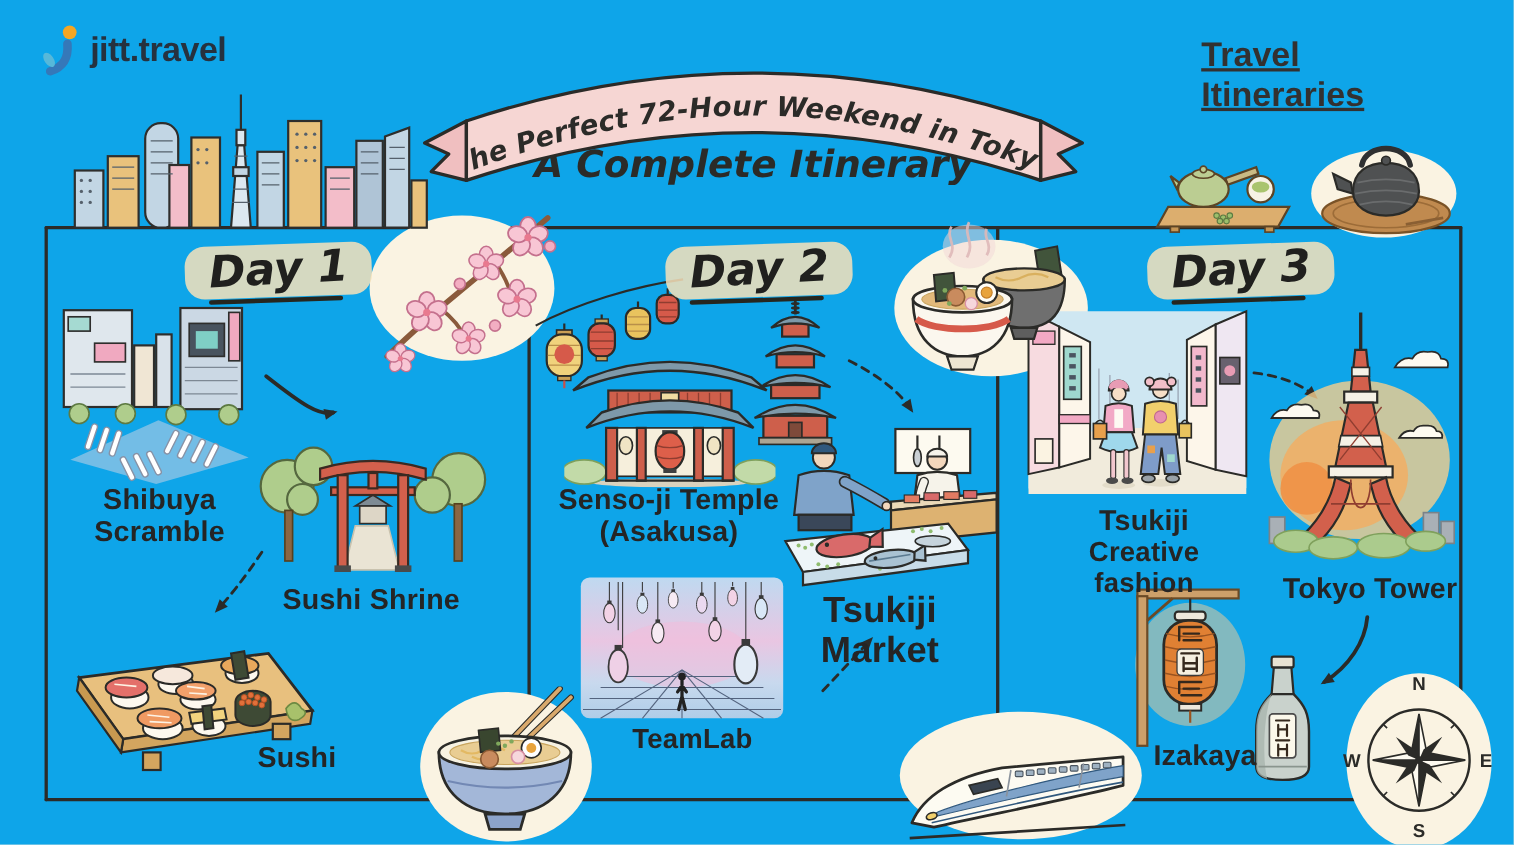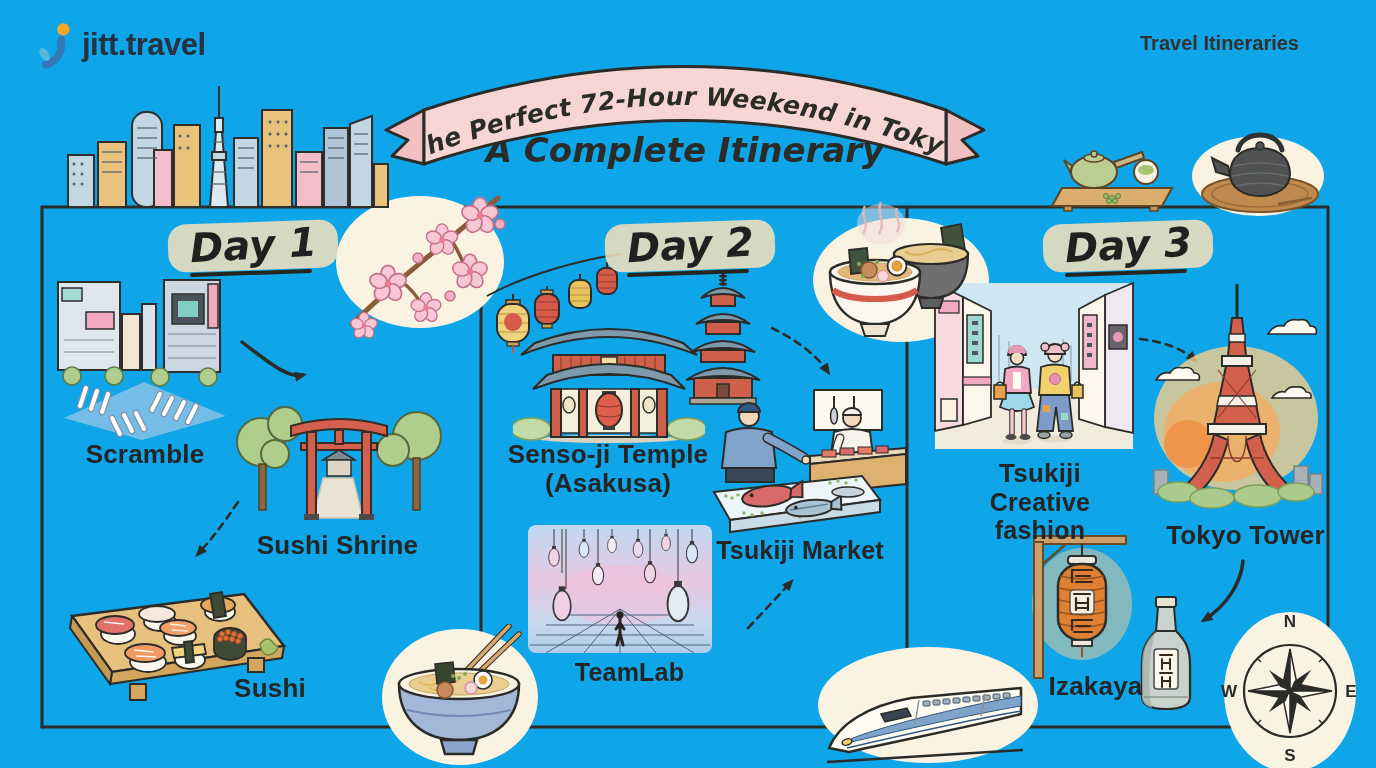--- a/index.html
+++ b/index.html
@@ -1,21 +1,21 @@
 <!DOCTYPE html>
 <html><head>
 <meta charset="utf-8">
 <style>
   html,body{margin:0;padding:0;background:#FAF3E2;}
   .poster{position:relative;width:1376px;height:768px;background:#0ea5e9;overflow:hidden;
           font-family:"Liberation Sans",sans-serif;color:#262626;padding-left:48px;}
   .abs{position:absolute;}
   .brand{position:absolute;left:34px;top:20px;display:flex;align-items:center;}
   .brand-text{font-size:31px;font-weight:bold;color:#26323F;letter-spacing:-0.5px;margin-left:8px;}
-  .page-label{position:absolute;left:1140px;top:32px;width:210px;font-size:20px;font-weight:600;color:#333130;}
+  .page-label{position:absolute;left:1092px;top:32px;width:210px;font-size:31px;font-weight:600;color:#333130;text-decoration:underline;}
   .subtitle{position:absolute;left:460px;top:130px;width:450px;text-align:center;
             font-family:"DejaVu Sans",sans-serif;font-style:italic;font-weight:bold;
             font-size:34px;color:#2b2b28;}
   .label{position:absolute;font-weight:700;color:#252525;text-align:center;line-height:1.12;
          font-size:26px;letter-spacing:0.2px;z-index:6;}
   .label .s{display:block;}
   .label .sm{display:block;font-size:25px;font-weight:700;}
   .label .md{display:block;font-size:21px;}
   .day-head{position:absolute;width:150px;text-align:center;z-index:6;}
   .day-hl{position:absolute;left:-10px;top:0px;width:170px;height:48px;background:#F8E2BA;
@@ -779,33 +779,34 @@
     <span class="day-txt">Day 2</span>
     <span class="day-ul"></span>
   </div>
   <div class="day-head" style="left:1053px;top:222px;">
     <span class="day-hl"></span>
     <span class="day-txt">Day 3</span>
     <span class="day-ul"></span>
   </div>
 
   <div class="label" style="left:55px;top:440px;width:180px;">
+    <span class="s">Shibuya</span>
     <span class="s">Scramble</span>
   </div>
   <div class="label" style="left:240px;top:531px;width:195px;">
     <span class="s">Sushi Shrine</span>
   </div>
   <div class="label" style="left:205px;top:674px;width:130px;">
     <span class="s">Sushi</span>
   </div>
   <div class="label" style="left:488px;top:440px;width:240px;">
     <span class="s">Senso-ji Temple</span>
     <span class="s">(Asakusa)</span>
   </div>
-  <div class="label" style="left:695px;top:536px;width:210px;font-size:25px;">
+  <div class="label" style="left:695px;top:536px;width:210px;font-size:33px;">
     <span class="s">Tsukiji Market</span>
   </div>
   <div class="label" style="left:487px;top:658px;width:285px;font-size:25px;">
     <span class="s">TeamLab</span>
   </div>
   <div class="label" style="left:950px;top:459px;width:180px;">
     <span class="s">Tsukiji</span>
     <span class="sm">Creative fashion</span>
   </div>
   <div class="label" style="left:1158px;top:521px;width:175px;">

